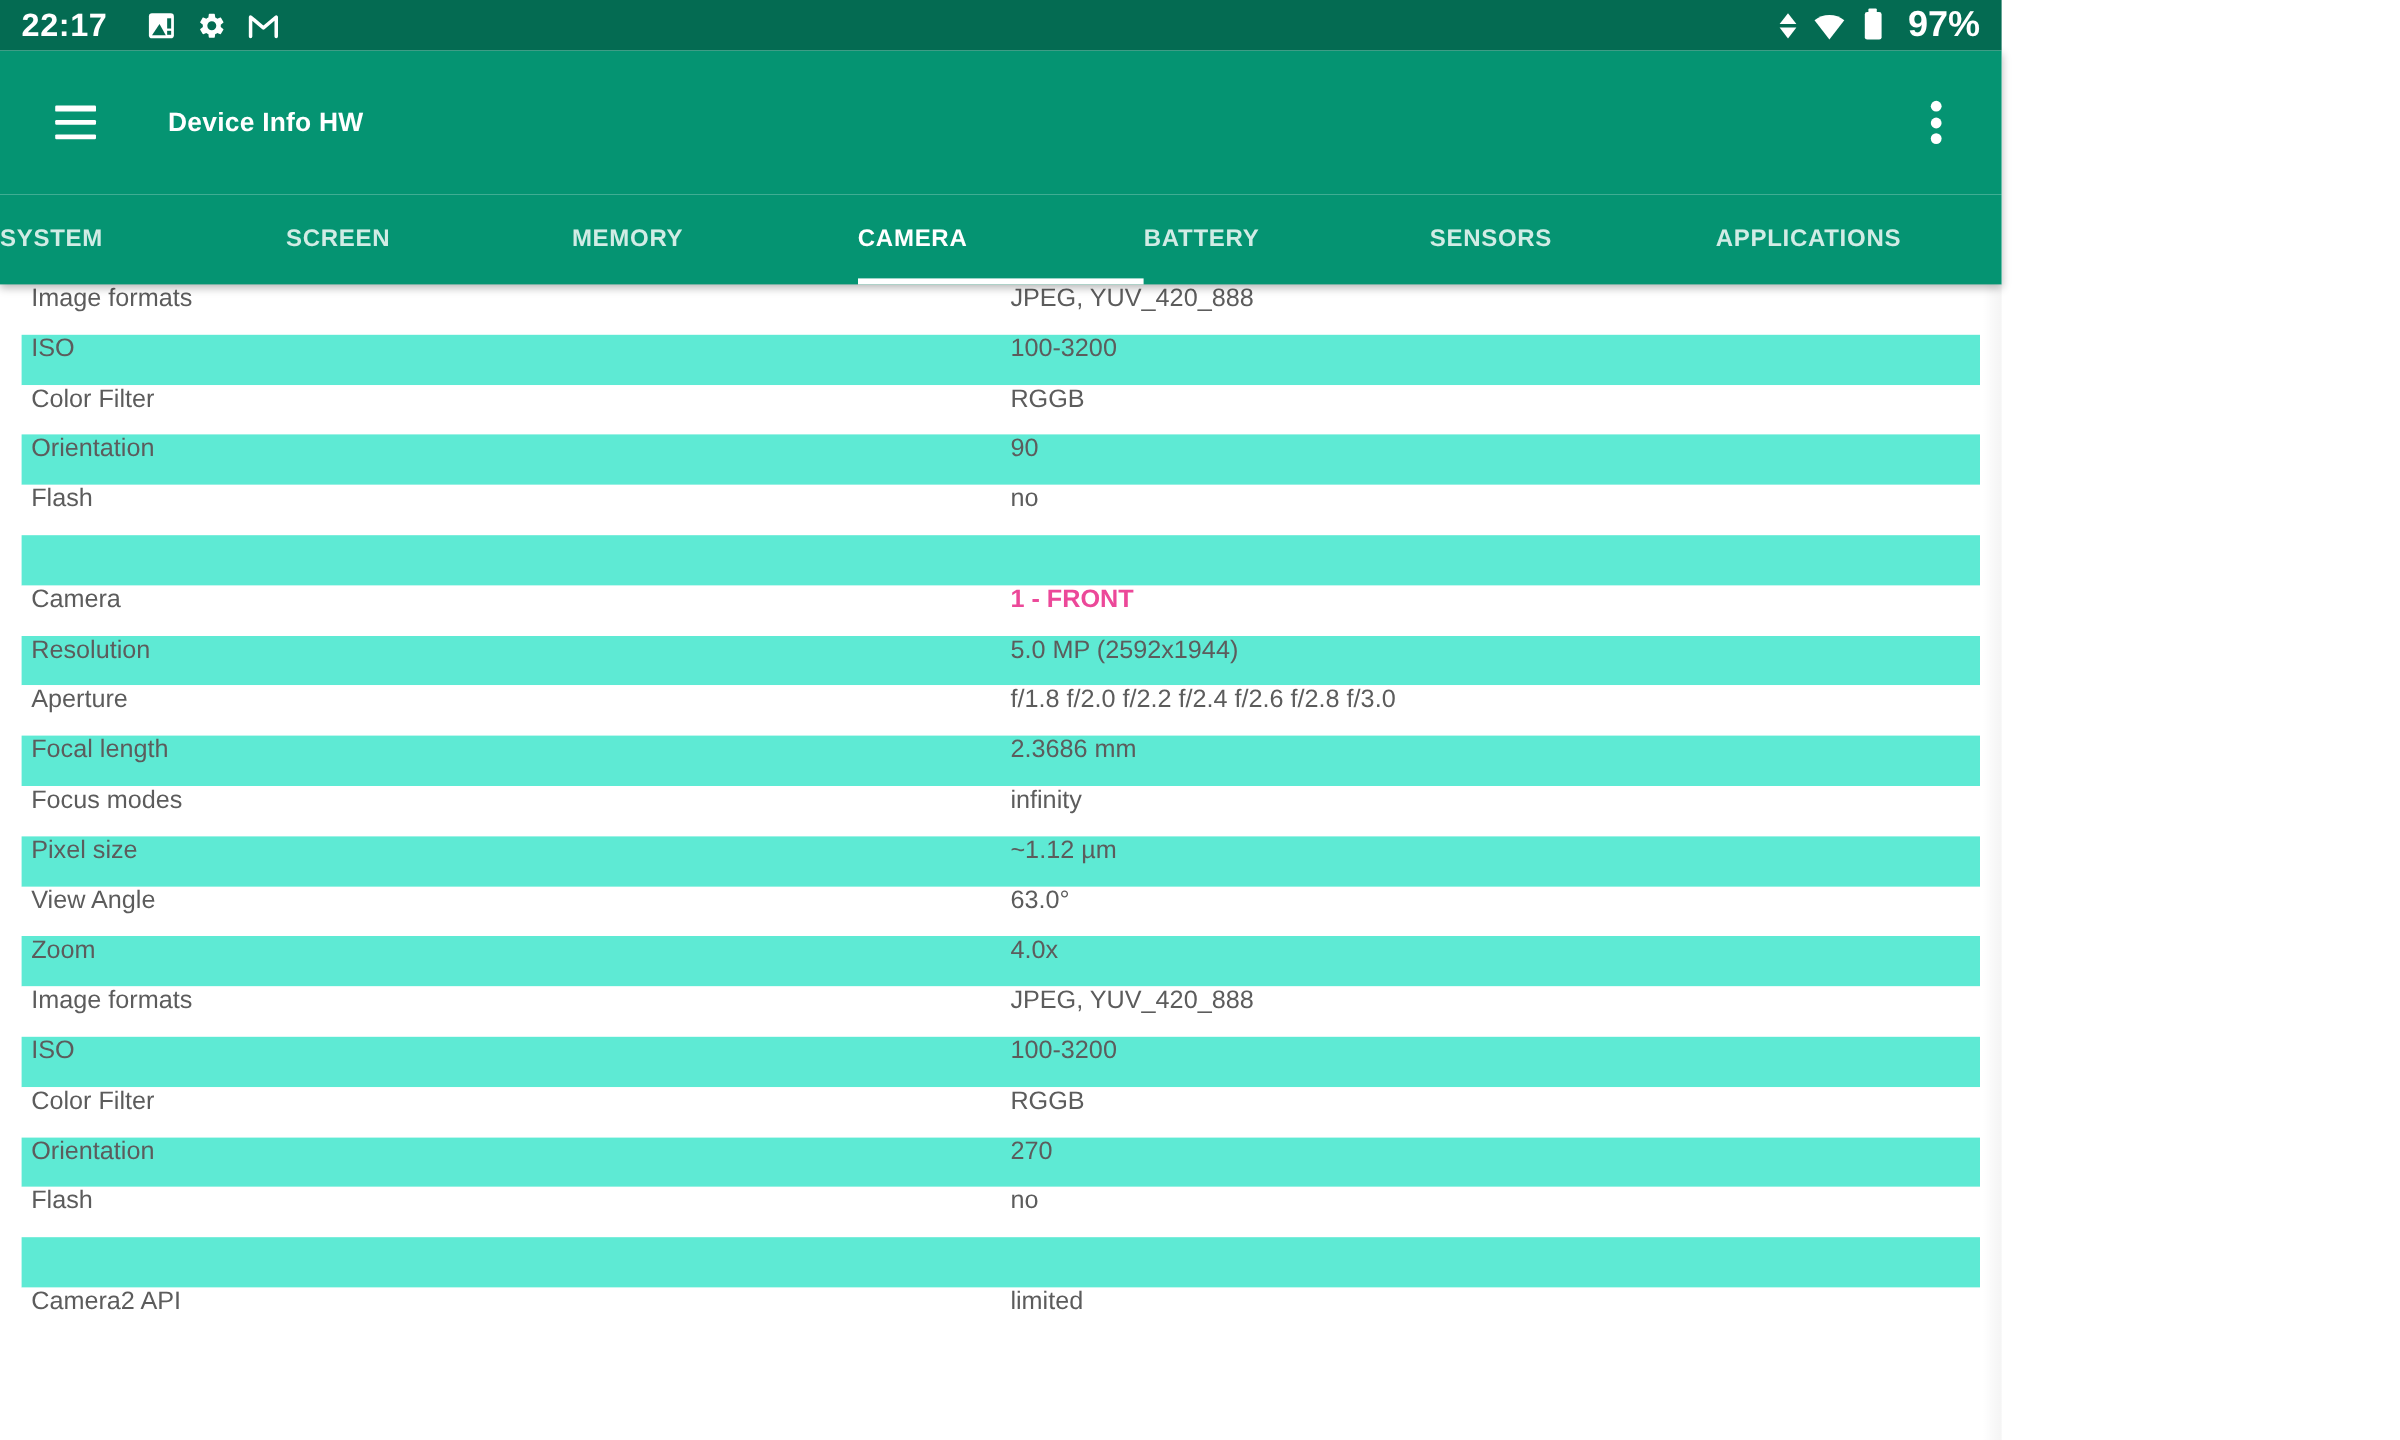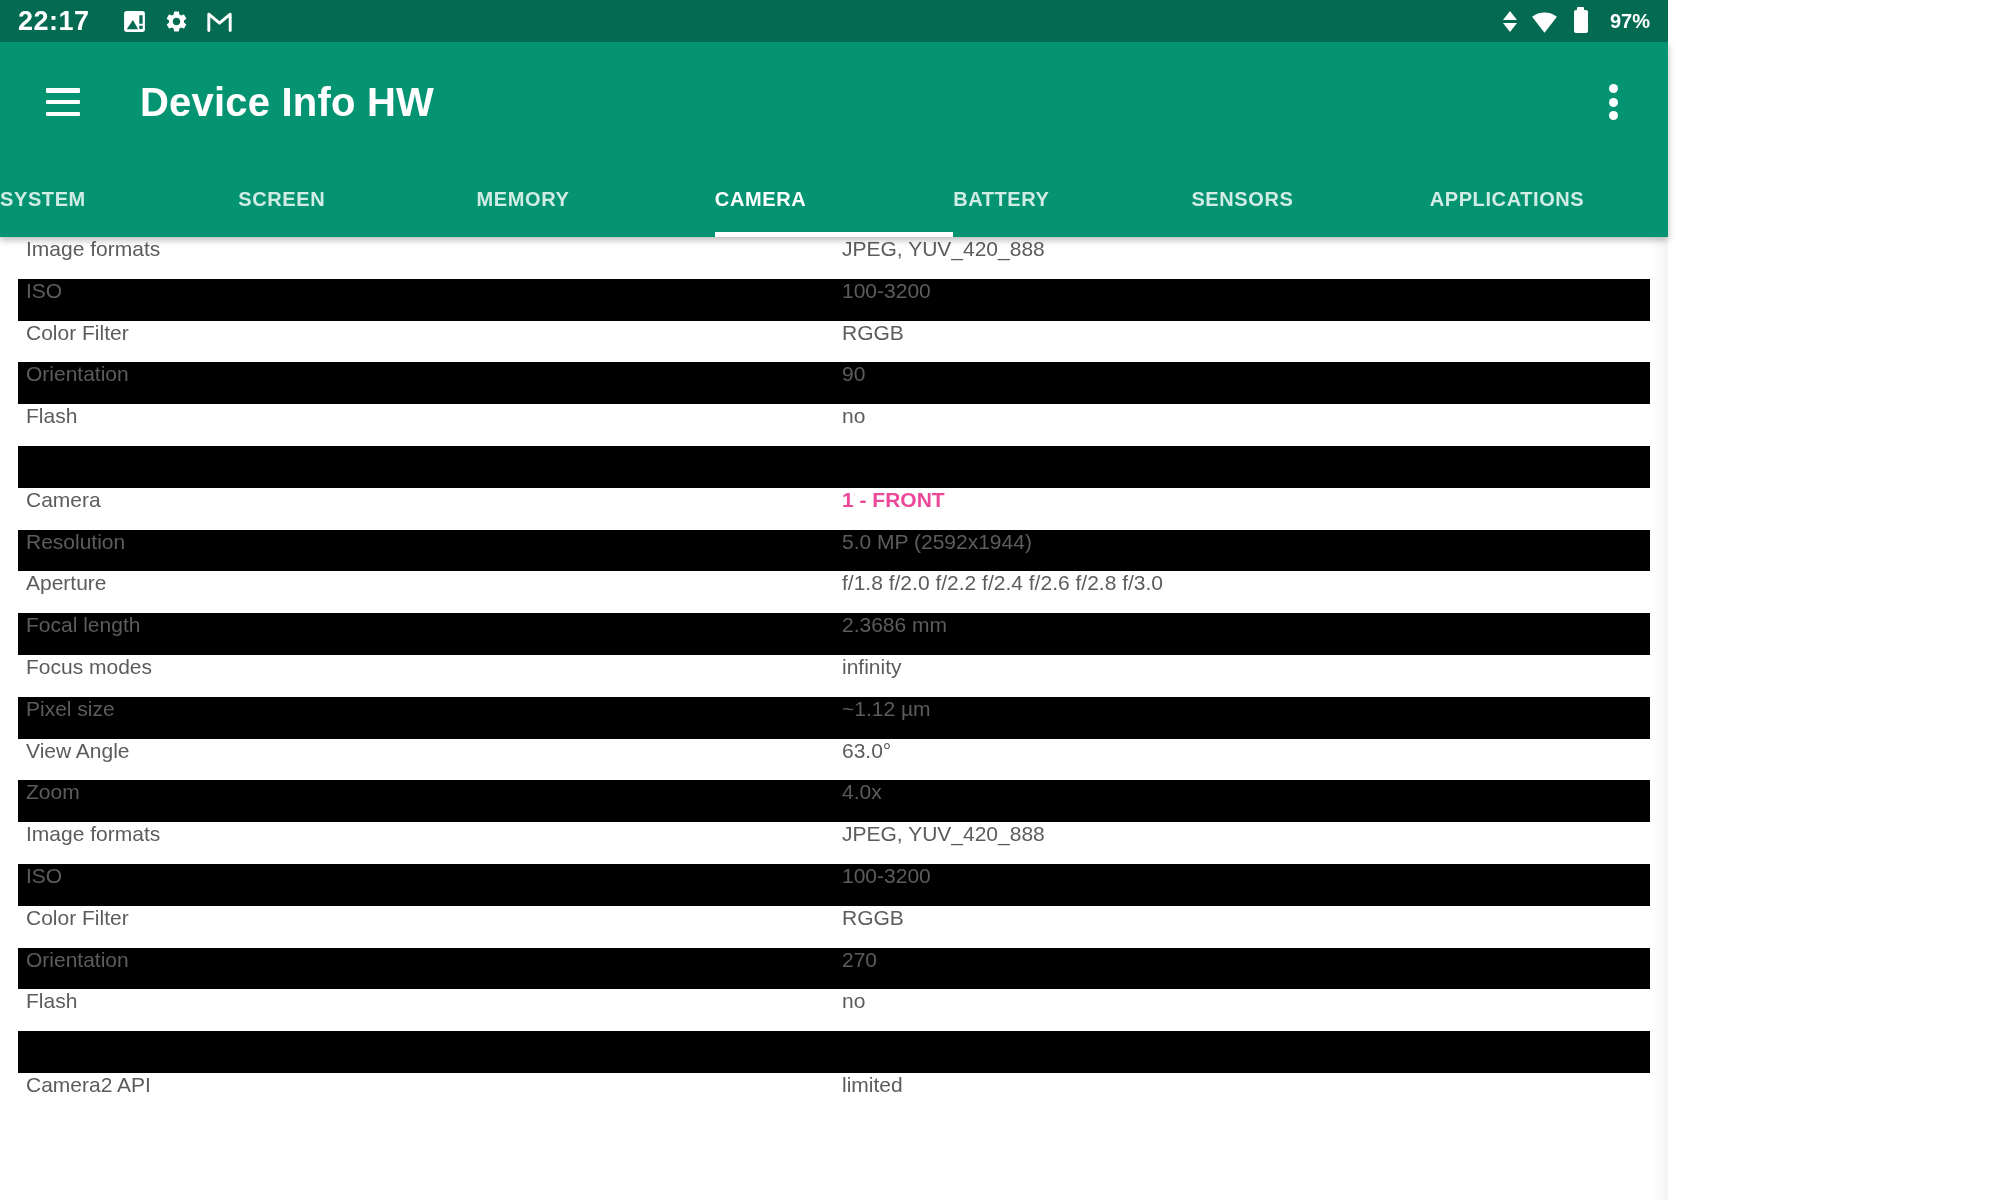--- a/index.html
+++ b/index.html
@@ -14,38 +14,38 @@
   
   .status-bar {
     height: 42px; background: #046B52; color: #fff;
     display: flex; align-items: center; justify-content: space-between;
     padding: 0 18px; position: relative; z-index: 30;
   }
   .sb-left, .sb-right { display: flex; align-items: center; }
   .sb-time { font-size: 27px; font-weight: 700; letter-spacing: 0.5px; margin-right: 32px; }
   .sb-ico { display: inline-flex; align-items: center; justify-content: center; margin-right: 17px; }
   .sb-right .sb-ico { margin-right: 0; margin-left: 12px; }
-  .sb-batt-text { font-size: 20px; font-weight: 700; margin-left: 22px; }
+  .sb-batt-text { font-size: 30px; font-weight: 700; margin-left: 22px; }
 
   .net-arrows { display: flex; flex-direction: column; align-items: center; gap: 3px; }
   .tri-up { width: 0; height: 0; border-left: 7px solid transparent; border-right: 7px solid transparent; border-bottom: 9px solid #fff; }
   .tri-down { width: 0; height: 0; border-left: 7px solid transparent; border-right: 7px solid transparent; border-top: 9px solid #fff; }
 
   .battery { position: relative; width: 14px; height: 23px; background: #fff; border-radius: 2px; margin-left: 14px; }
   .battery::before { content: ""; position: absolute; top: -3px; left: 3.5px; width: 7px; height: 3px; background: #fff; border-radius: 1px 1px 0 0; }
 
   
   .header-block { position: relative; z-index: 20; box-shadow: 0 3px 7px rgba(0,0,0,0.28); }
   .app-bar { height: 120px; background: #059472; position: relative; display: flex; align-items: center; }
   .hamburger {
     position: absolute; left: 46px; top: 50%; transform: translateY(-50%);
     width: 34px; height: 28px; display: flex; flex-direction: column; justify-content: space-between; cursor: pointer;
   }
   .hamburger span { display: block; height: 4.5px; background: #fff; border-radius: 1px; }
-  .app-title { position: absolute; left: 140px; top: 50%; transform: translateY(-50%); color: #fff; font-size: 40px; font-weight: 700; letter-spacing: 0.2px; }
+  .app-title { position: absolute; left: 140px; top: 50%; transform: translateY(-50%); color: #fff; font-size: 22px; font-weight: 700; letter-spacing: 0.2px; }
   .kebab {
     position: absolute; right: 44px; top: 50%; transform: translateY(-50%);
     display: flex; flex-direction: column; gap: 4.5px; padding: 6px; cursor: pointer;
   }
   .kebab span { width: 9px; height: 9px; border-radius: 50%; background: #fff; }
 
   
   .tab-bar { height: 75px; background: #059472; display: flex; }
   .tab {
     flex: 1; display: flex; align-items: center; 
@@ -54,21 +54,21 @@
   }
   .tab.selected { color: #ffffff; }
   .tab.selected .tab-indicator { position: absolute; left: 0; right: 0; bottom: 0; height: 5px; background: #fff; }
 
   
   .content { position: relative; height: 963px; overflow: hidden; background: #fff; }
   .row {
     position: relative; height: 41.8px; margin: 0 18px;
     display: flex; background: #ffffff;
   }
-  .row.alt { background: #000000; }
+  .row.alt { background: #5eead4; }
   .row-label { padding-left: 8px; font-size: 21px; color: #5C5C5C; white-space: nowrap; }
   .row-value { position: absolute; left: 824px; font-size: 21px; color: #5C5C5C; white-space: nowrap; }
   .row-value.bold { font-weight: 700; color: #ec4899; }
 
   .edge-shade {
     position: absolute; right: 0; top: 237px; width: 16px; height: 963px;
     background: linear-gradient(to left, rgba(0,0,0,0.045), rgba(0,0,0,0)); pointer-events: none;
   }
 </style>
 </head>

